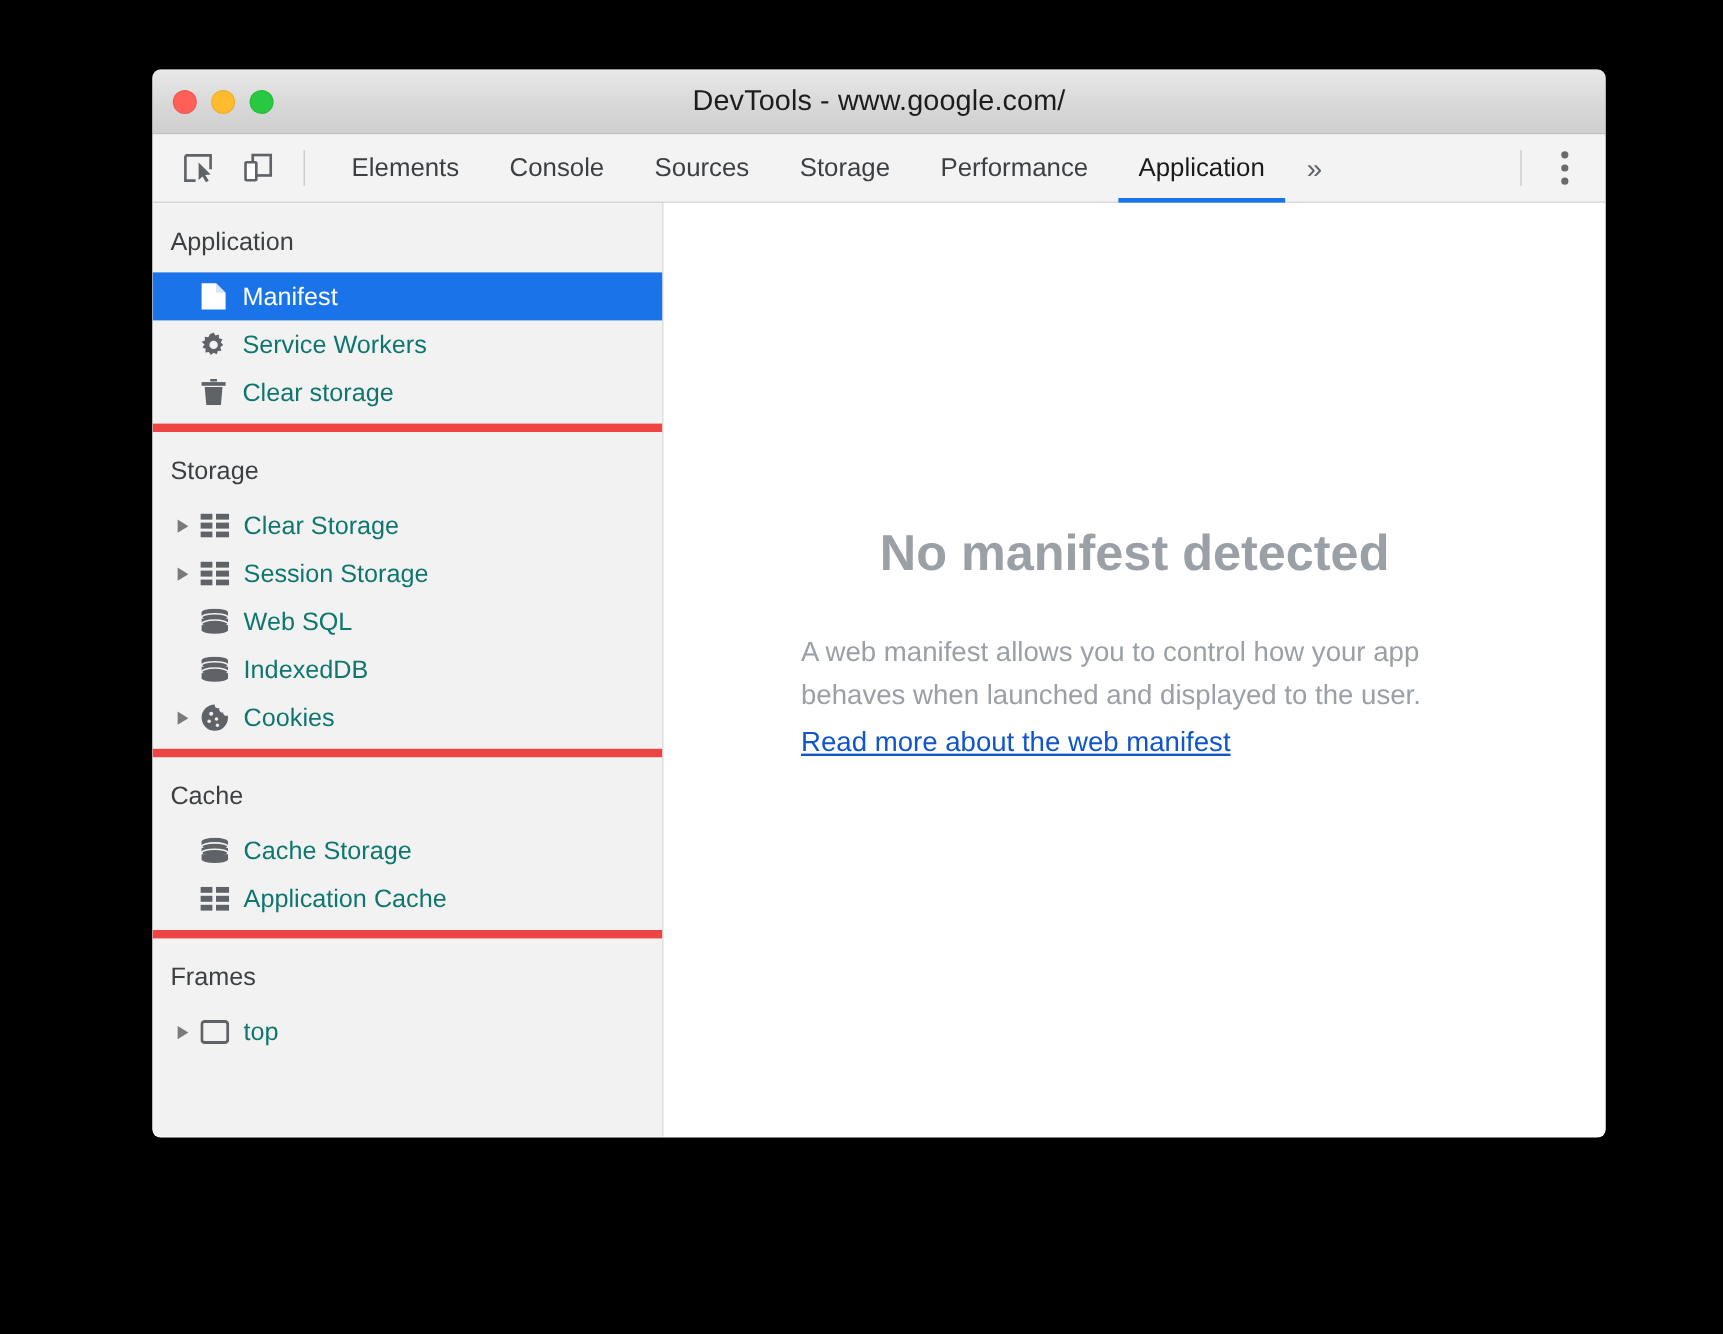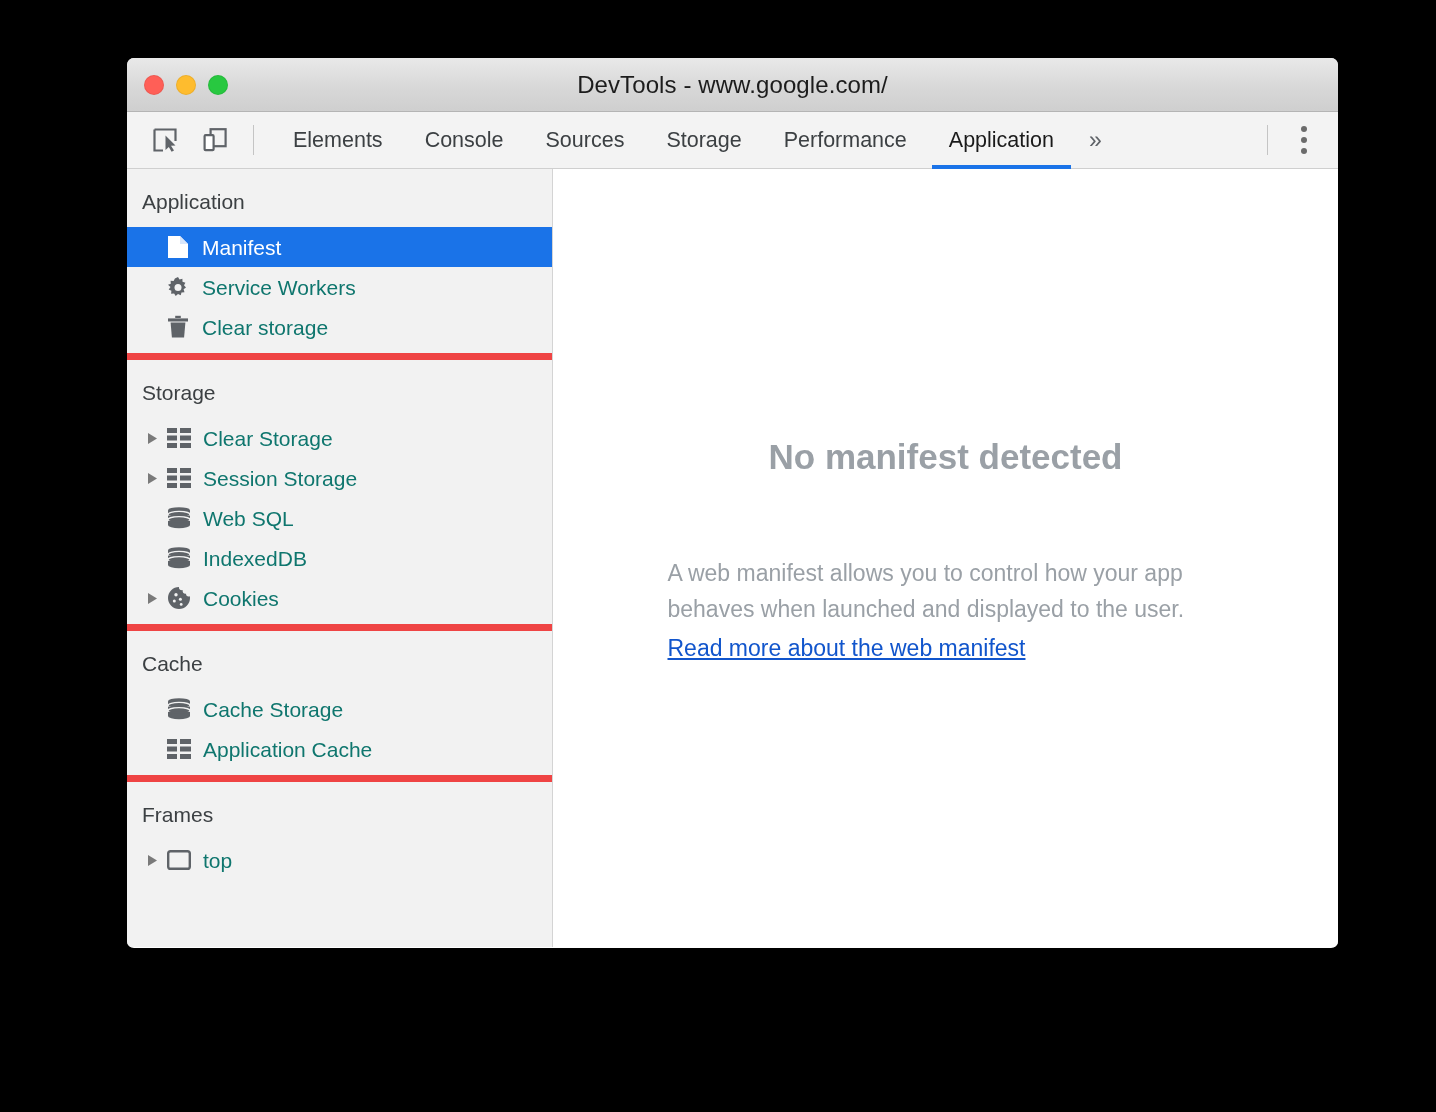--- a/index.html
+++ b/index.html
@@ -201,24 +201,24 @@
   }
   #empty-state {
     position: absolute;
     left: 0; right: 0;
     top: 268px;
     display: flex;
     flex-direction: column;
     align-items: center;
   }
   #empty-heading {
-    font-size: 35px;
+    font-size: 42px;
     font-weight: bold;
     color: #9aa0a6;
-    margin-bottom: 78px;
+    margin-bottom: 40px;
   }
   #empty-desc {
     width: 560px;
     font-size: 23px;
     line-height: 36px;
     color: #9aa0a6;
     text-align: left;
     margin-left: 4px;
   }
   #empty-link {

